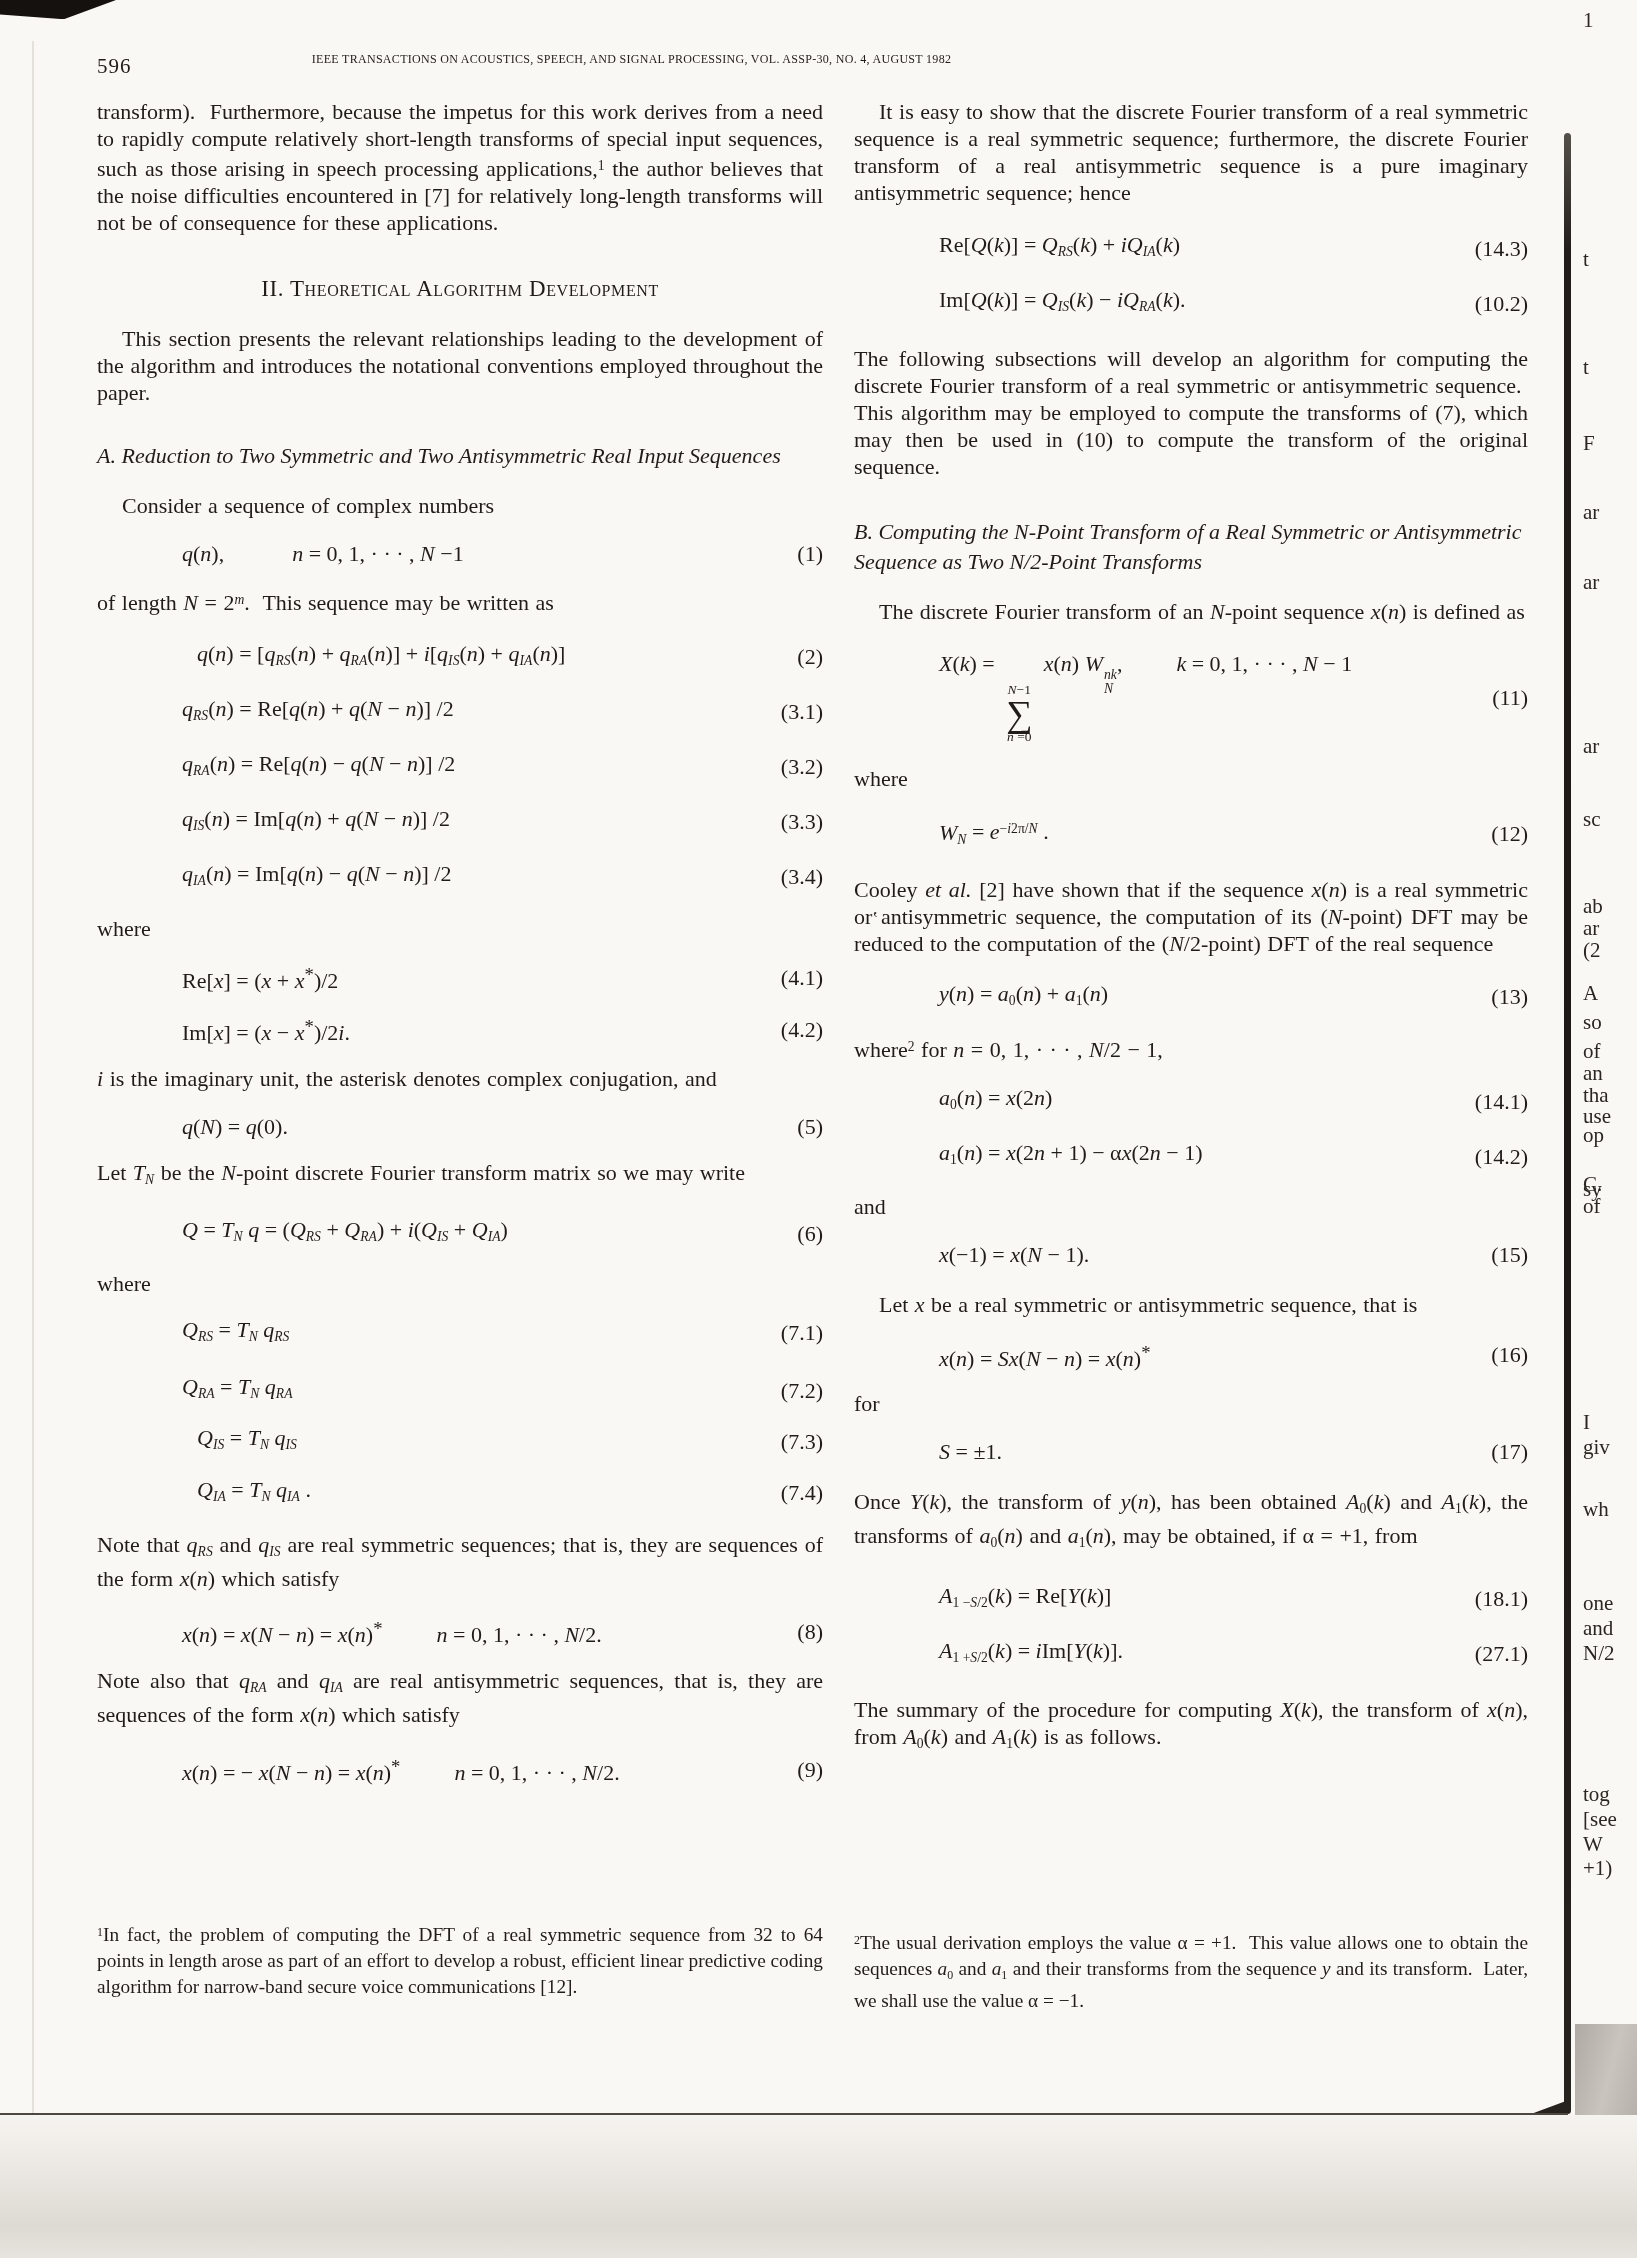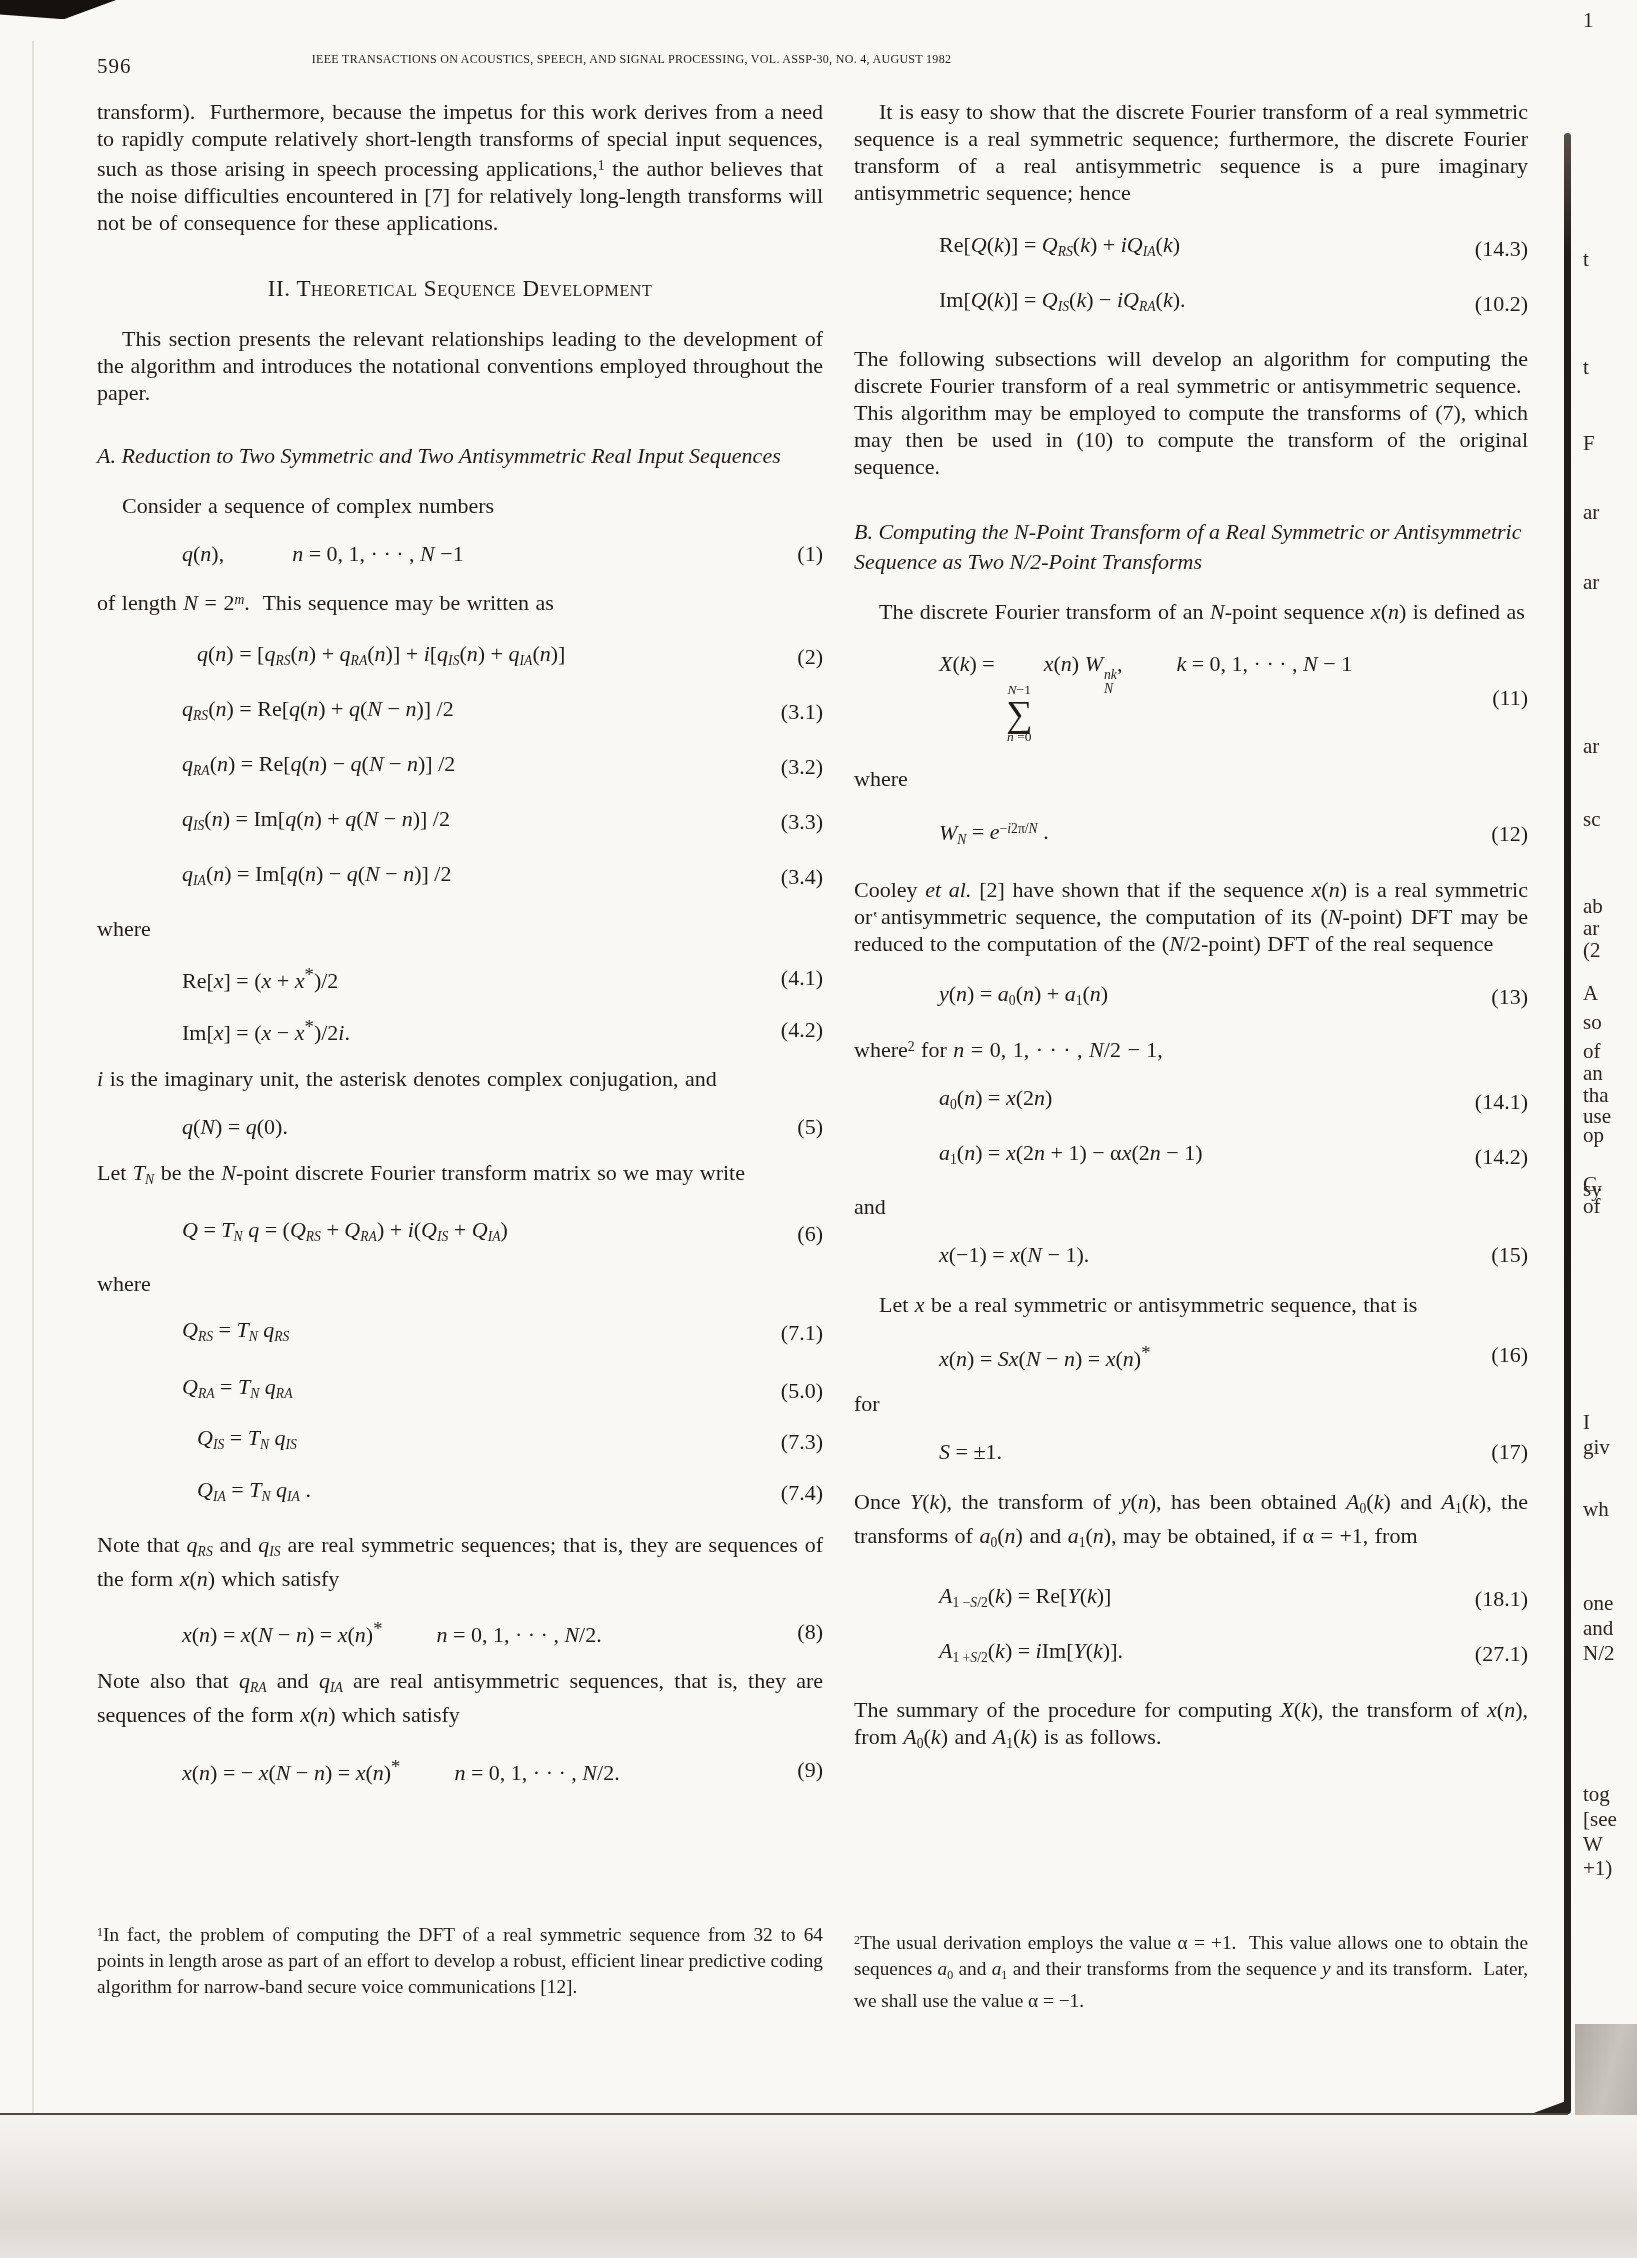--- a/index.html
+++ b/index.html
@@ -57,21 +57,21 @@
 
 <div class="page">
   <div class="corner-mark"></div>
   <div class="left-rule"></div>
 
   <span class="pageno">596</span>
   <span class="journal">IEEE TRANSACTIONS ON ACOUSTICS, SPEECH, AND SIGNAL PROCESSING, VOL. ASSP-30, NO. 4, AUGUST 1982</span>
 
   <div id="col-left" class="col col-left">
       <p class="para">transform).&nbsp; Furthermore, because the impetus for this work derives from a need to rapidly compute relatively short-length transforms of special input sequences, such as those arising in speech processing applications,<sup>1</sup> the author believes that the noise difficulties encountered in [7] for relatively long-length transforms will not be of consequence for these applications.</p>
-      <h2 style="margin-top: 39px;">II. Theoretical Sequence Development</h2>
+      <h2 style="margin-top: 39px;">II. Theoretical Algorithm Development</h2>
       <p class="para indent" style="margin-top: 23px;">This section presents the relevant relationships leading to the development of the algorithm and introduces the notational conventions employed throughout the paper.</p>
       <h3 style="margin-top: 35px;">A. Reduction to Two Symmetric and Two Antisymmetric Real Input Sequences</h3>
       <p class="para indent" style="margin-top: 21px;">Consider a sequence of complex numbers</p>
       <div class="eq" style="margin-top: 21px;">
         <span class="eq-body"><i>q</i>(<i>n</i>),<span class="sp1"></span><i>n</i> = 0, 1, · · · , <i>N</i> −1</span>
         <span class="eq-no">(1)</span>
       </div>
       <p class="para" style="margin-top: 19.3px;">of length <i>N</i> = 2<sup><i>m</i></sup>.&nbsp; This sequence may be written as</p>
       <div class="eq" style="margin-top: 23px;">
         <span class="eq-body ind2"><i>q</i>(<i>n</i>) = [<i>q<sub>RS</sub></i>(<i>n</i>) + <i>q<sub>RA</sub></i>(<i>n</i>)] + <i>i</i>[<i>q<sub>IS</sub></i>(<i>n</i>) + <i>q<sub>IA</sub></i>(<i>n</i>)]</span>
@@ -112,21 +112,21 @@
         <span class="eq-body"><i>Q</i> = <i>T<sub>N</sub> q</i> = (<i>Q<sub>RS</sub></i> + <i>Q<sub>RA</sub></i>) + <i>i</i>(<i>Q<sub>IS</sub></i> + <i>Q<sub>IA</sub></i>)</span>
         <span class="eq-no">(6)</span>
       </div>
       <p class="para" style="margin-top: 19.3px;">where</p>
       <div class="eq" style="margin-top: 19.3px;">
         <span class="eq-body"><i>Q<sub>RS</sub></i> = <i>T<sub>N</sub> q<sub>RS</sub></i></span>
         <span class="eq-no">(7.1)</span>
       </div>
       <div class="eq" style="margin-top: 23px;">
         <span class="eq-body"><i>Q<sub>RA</sub></i> = <i>T<sub>N</sub> q<sub>RA</sub></i></span>
-        <span class="eq-no">(5.0)</span>
+        <span class="eq-no">(7.2)</span>
       </div>
       <div class="eq" style="margin-top: 17.4px;">
         <span class="eq-body ind2"><i>Q<sub>IS</sub></i> = <i>T<sub>N</sub> q<sub>IS</sub></i></span>
         <span class="eq-no">(7.3)</span>
       </div>
       <div class="eq" style="margin-top: 17.4px;">
         <span class="eq-body ind2"><i>Q<sub>IA</sub></i> = <i>T<sub>N</sub> q<sub>IA</sub></i> .</span>
         <span class="eq-no">(7.4)</span>
       </div>
       <p class="para" style="margin-top: 21px;">Note that <i>q<sub>RS</sub></i> and <i>q<sub>IS</sub></i> are real symmetric sequences; that is, they are sequences of the form <i>x</i>(<i>n</i>) which satisfy</p>

